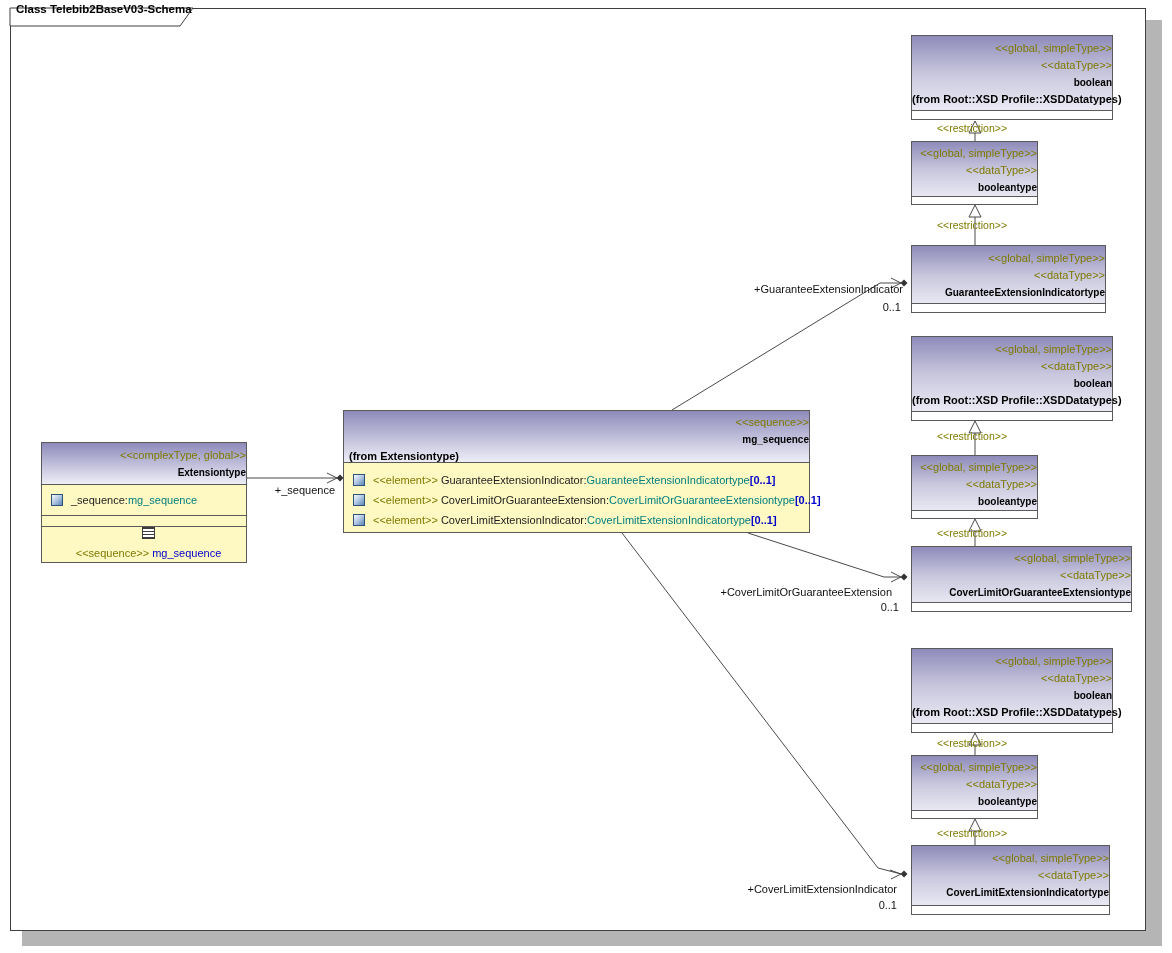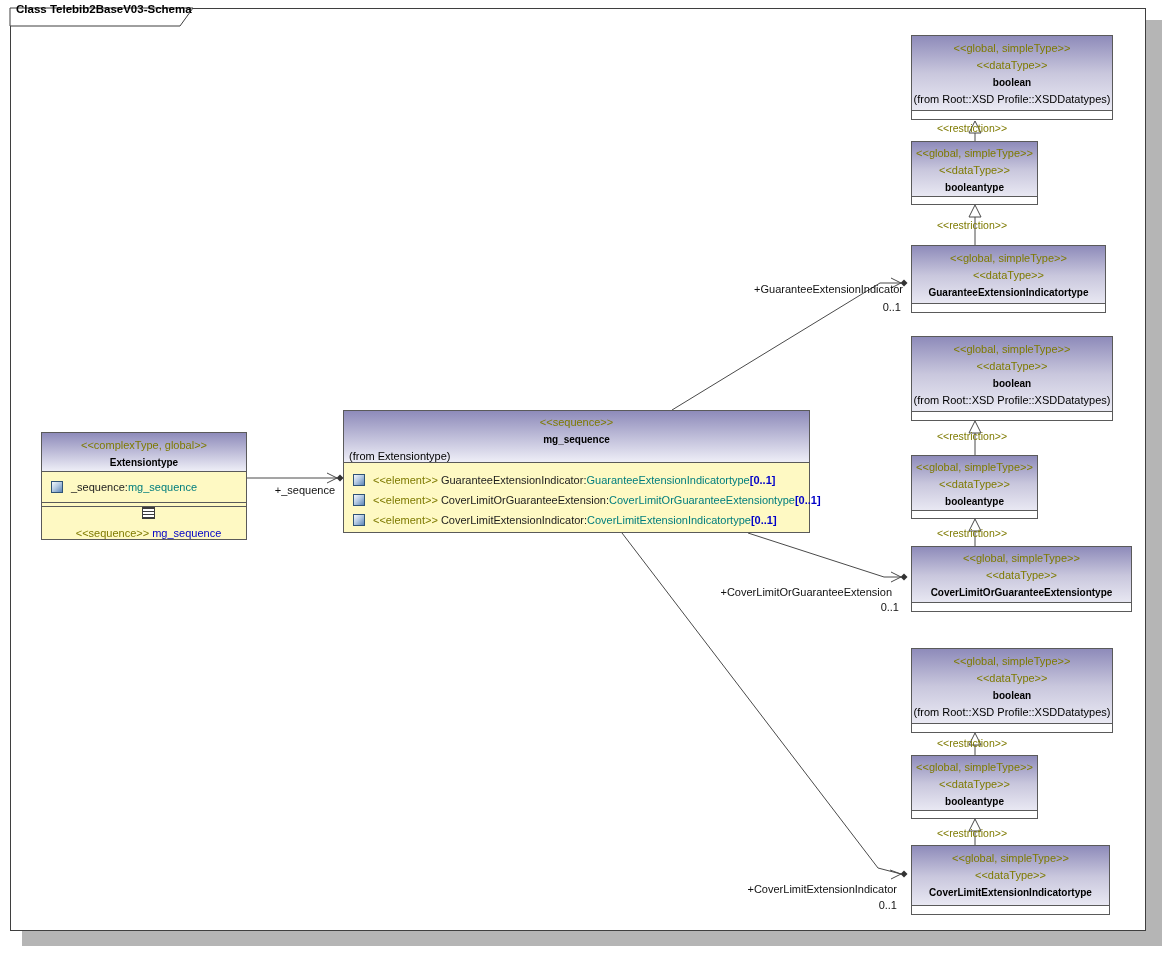--- a/index.html
+++ b/index.html
@@ -9,24 +9,24 @@
   #frame-shadow{position:absolute;left:22px;top:20px;width:1140px;height:926px;background:#b5b5b5;}
   #frame{position:absolute;left:10px;top:8px;width:1136px;height:923px;background:#fff;border:1px solid #3f3f3f;box-sizing:border-box;}
   #tab-label{position:absolute;left:16px;top:3px;font-weight:bold;font-size:11.5px;white-space:nowrap;}
   
   #wires{position:absolute;left:0;top:0;width:1172px;height:953px;}
   
   .box{position:absolute;border:1px solid #5a5a5a;box-sizing:border-box;background:#fef9c3;
        display:flex;flex-direction:column;}
   .gradfill{background:linear-gradient(#8e8bba 0%,#c9c7dd 45%,#f2f2f9 100%);}
   .hdr{background:linear-gradient(#8e8bba 0%,#eeeef7 100%);border-bottom:1px solid #5a5a5a;box-sizing:border-box;}
-  .row{line-height:17px;text-align:center;white-space:nowrap;}
+  .row{line-height:17px;text-align:right;white-space:nowrap;}
   .st{color:#7e7a00;}
   .nm{font-weight:bold;color:#000;font-size:10px;}
-  .from{color:#000;}
+  .from{color:#000;font-weight:bold;}
   .left{text-align:left;padding-left:5px;}
   .foot{height:8px;background:#fff;border-top:1px solid #5a5a5a;margin-top:auto;}
   .comp{border-top:1px solid #5a5a5a;box-sizing:border-box;}
   .member-row{display:flex;align-items:center;gap:8px;padding-left:9px;height:20px;white-space:nowrap;}
   .el-icon{width:10px;height:10px;border:1px solid #2f5376;flex:0 0 auto;
            background:linear-gradient(135deg,#f4f8fc 0%,#b7cce4 45%,#5c85b8 100%);}
   .list-icon{width:11px;height:10px;border:1px solid #3c3c3c;flex:0 0 auto;background:#fff;
              background-image:repeating-linear-gradient(to bottom,#3c3c3c 0 1px,#fff 1px 3px);}
   .teal{color:#007d7d;}
   .blue{color:#0000c8;font-weight:bold;}
@@ -92,21 +92,21 @@
 
     <g stroke="#4a4a4a" stroke-width="1" fill="none">
       <path d="M622,533 L878,868 L901,874"></path>
       <path d="M901,874 L890,870 M901,874 L891,879"></path>
       <path d="M904,870.5 L907.5,874 L904,877.5 L900.5,874 Z" fill="#333333" stroke="none"></path>
     </g>
   </svg>
 
   <div id="tab-label">Class Telebib2BaseV03-Schema</div>
 
-  <div class="box" style="left:41px;top:432px;width:206px;height:108px;">
+  <div class="box" style="left:41px;top:442px;width:206px;height:121px;">
     <div class="hdr" style="height:42px;padding-top:4px;">
       <div class="row st">&lt;&lt;complexType, global&gt;&gt;</div>
       <div class="row nm">Extensiontype</div>
     </div>
     <div style="height:30px;">
       <div class="member-row" style="height:30px;">
         <span class="el-icon"></span>
         <span><span class="dark">_sequence:</span><span class="teal">mg_sequence</span></span>
       </div>
     </div>

